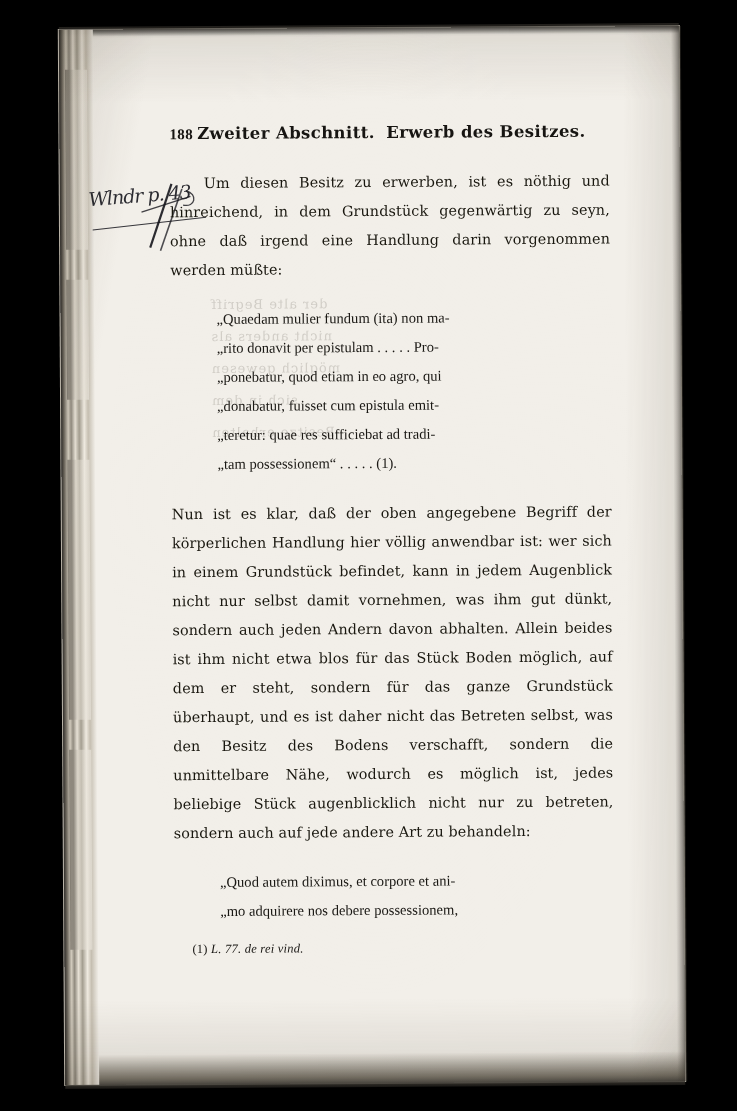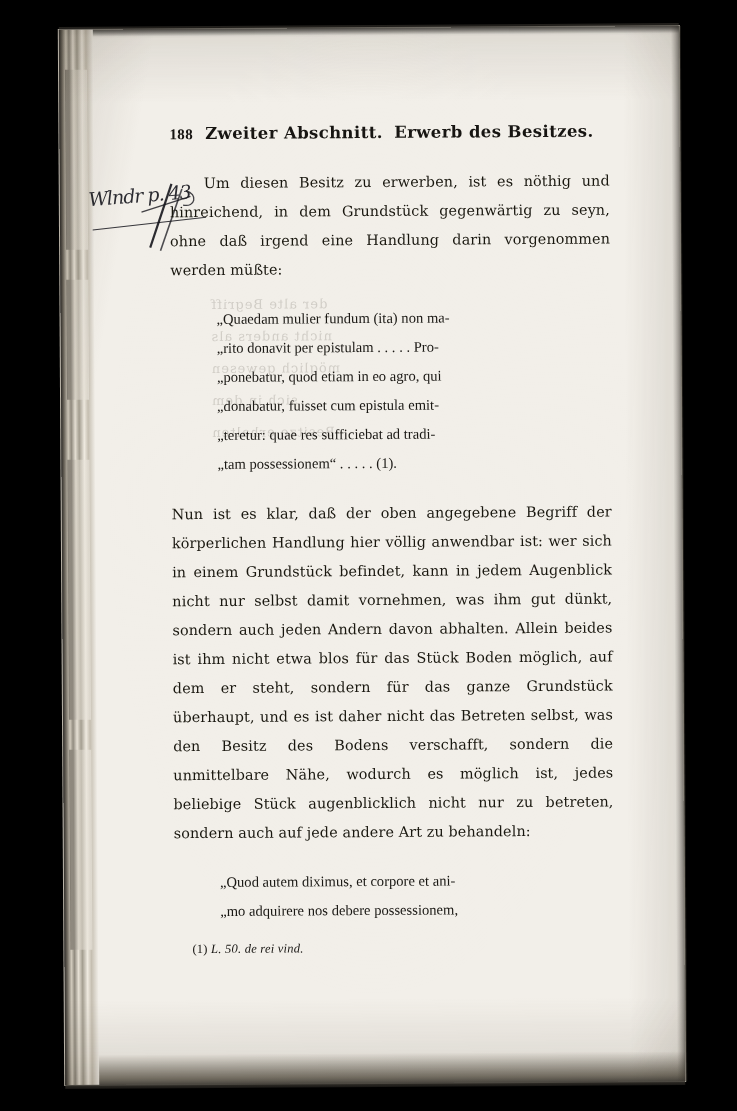--- a/index.html
+++ b/index.html
@@ -110,21 +110,21 @@
     font-family: "DejaVu Serif", serif;
     font-size: 16.5px;
     letter-spacing: .4px;
     margin-bottom: 26px;
     white-space: nowrap;
   }
   .running-head .pageno {
     font-family: "Liberation Serif", serif;
     font-weight: 700;
     font-size: 15px;
-    margin-right: 12px;
+    margin-right: 4px;
   }
   .running-head .title {
     font-weight: 600;
   }
 
   .para {
     font-family: "DejaVu Serif", serif;
     font-size: 14.4px;
     line-height: 29px;
     text-align: justify;
@@ -248,18 +248,18 @@
 
       <div class="block-gap"></div>
 
       <div class="quote">
         <div>„Quod autem diximus, et corpore et ani-</div>
         <div>„mo adquirere nos debere possessionem,</div>
       </div>
 
       <div class="footnote">
         <span class="fn-mark">(1)</span>
-        <span>L. 50. de rei vind.</span>
+        <span>L. 77. de rei vind.</span>
       </div>
 
     </div>
   </div>
 </div>
 
 </body></html>

